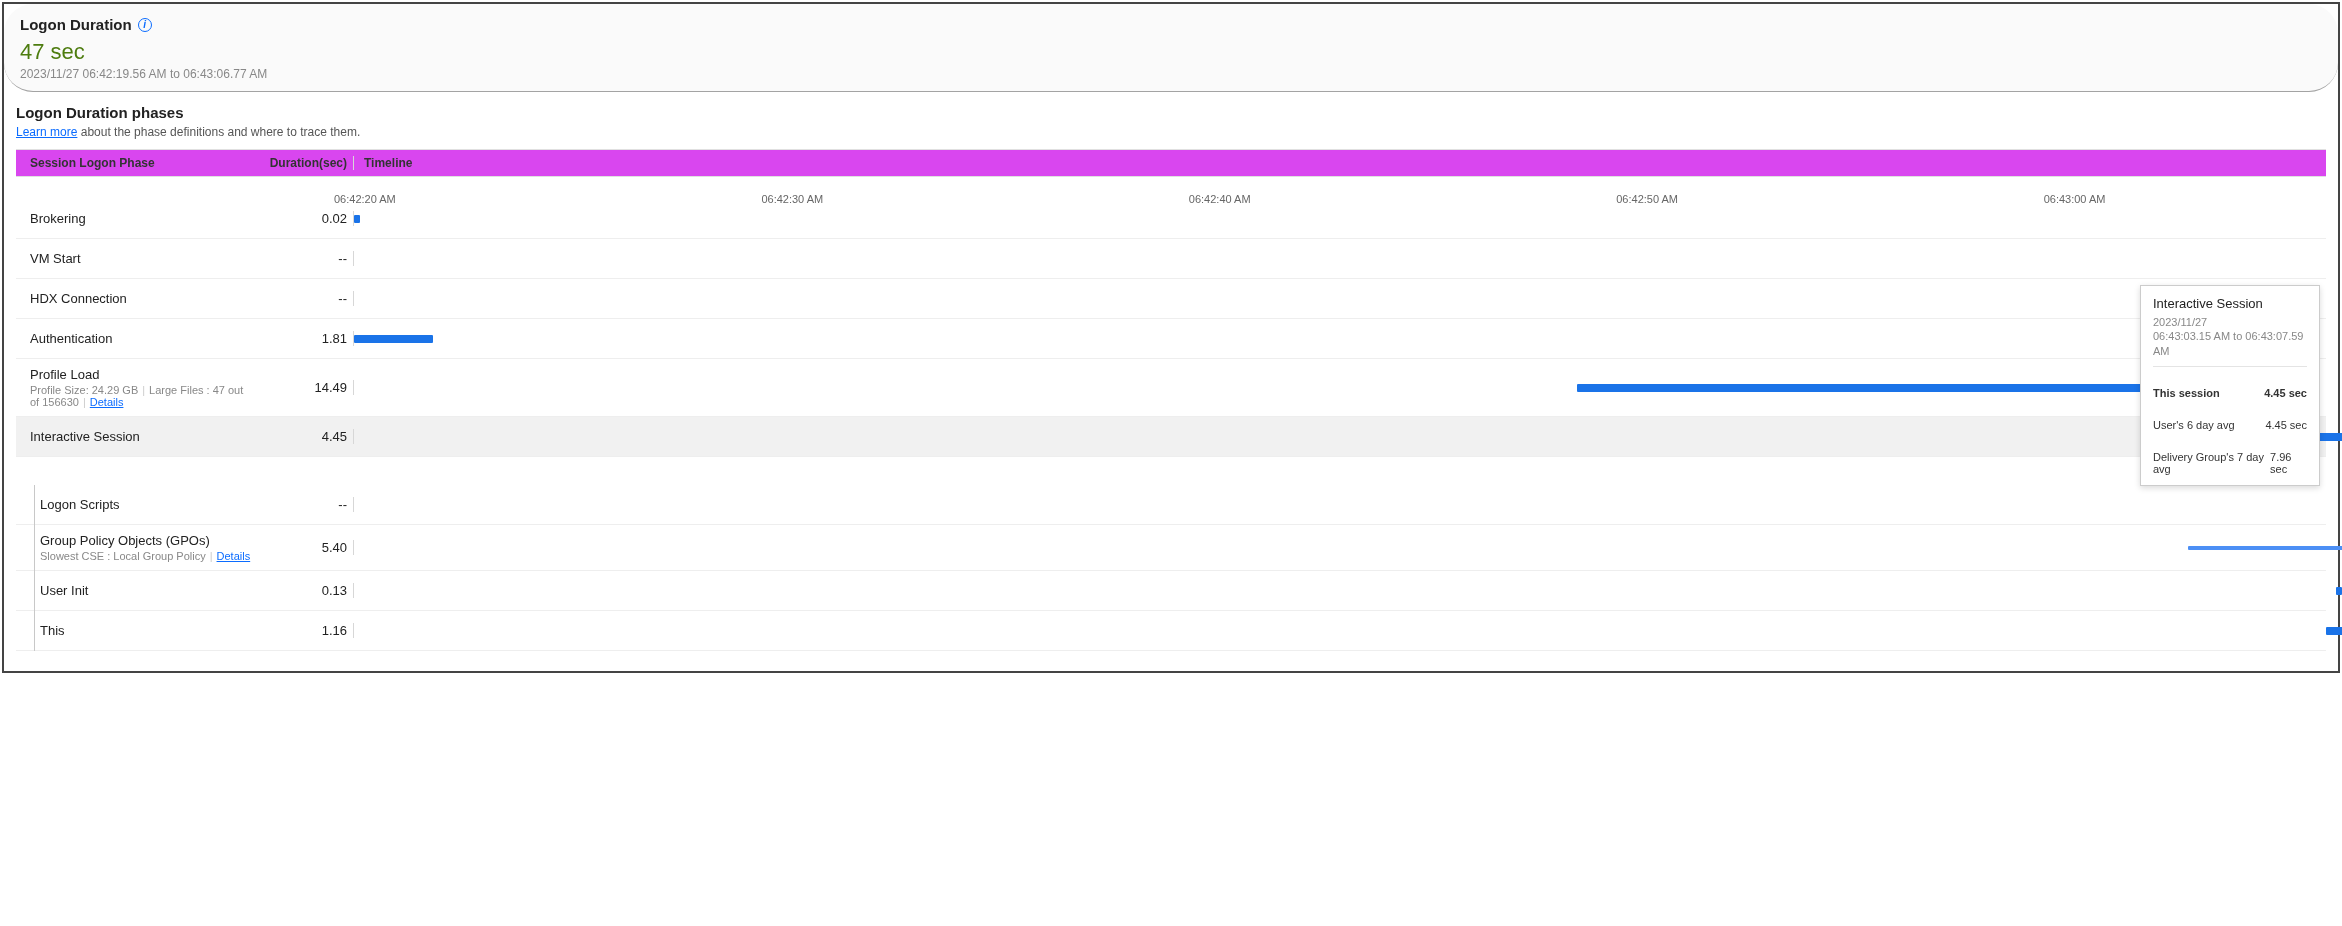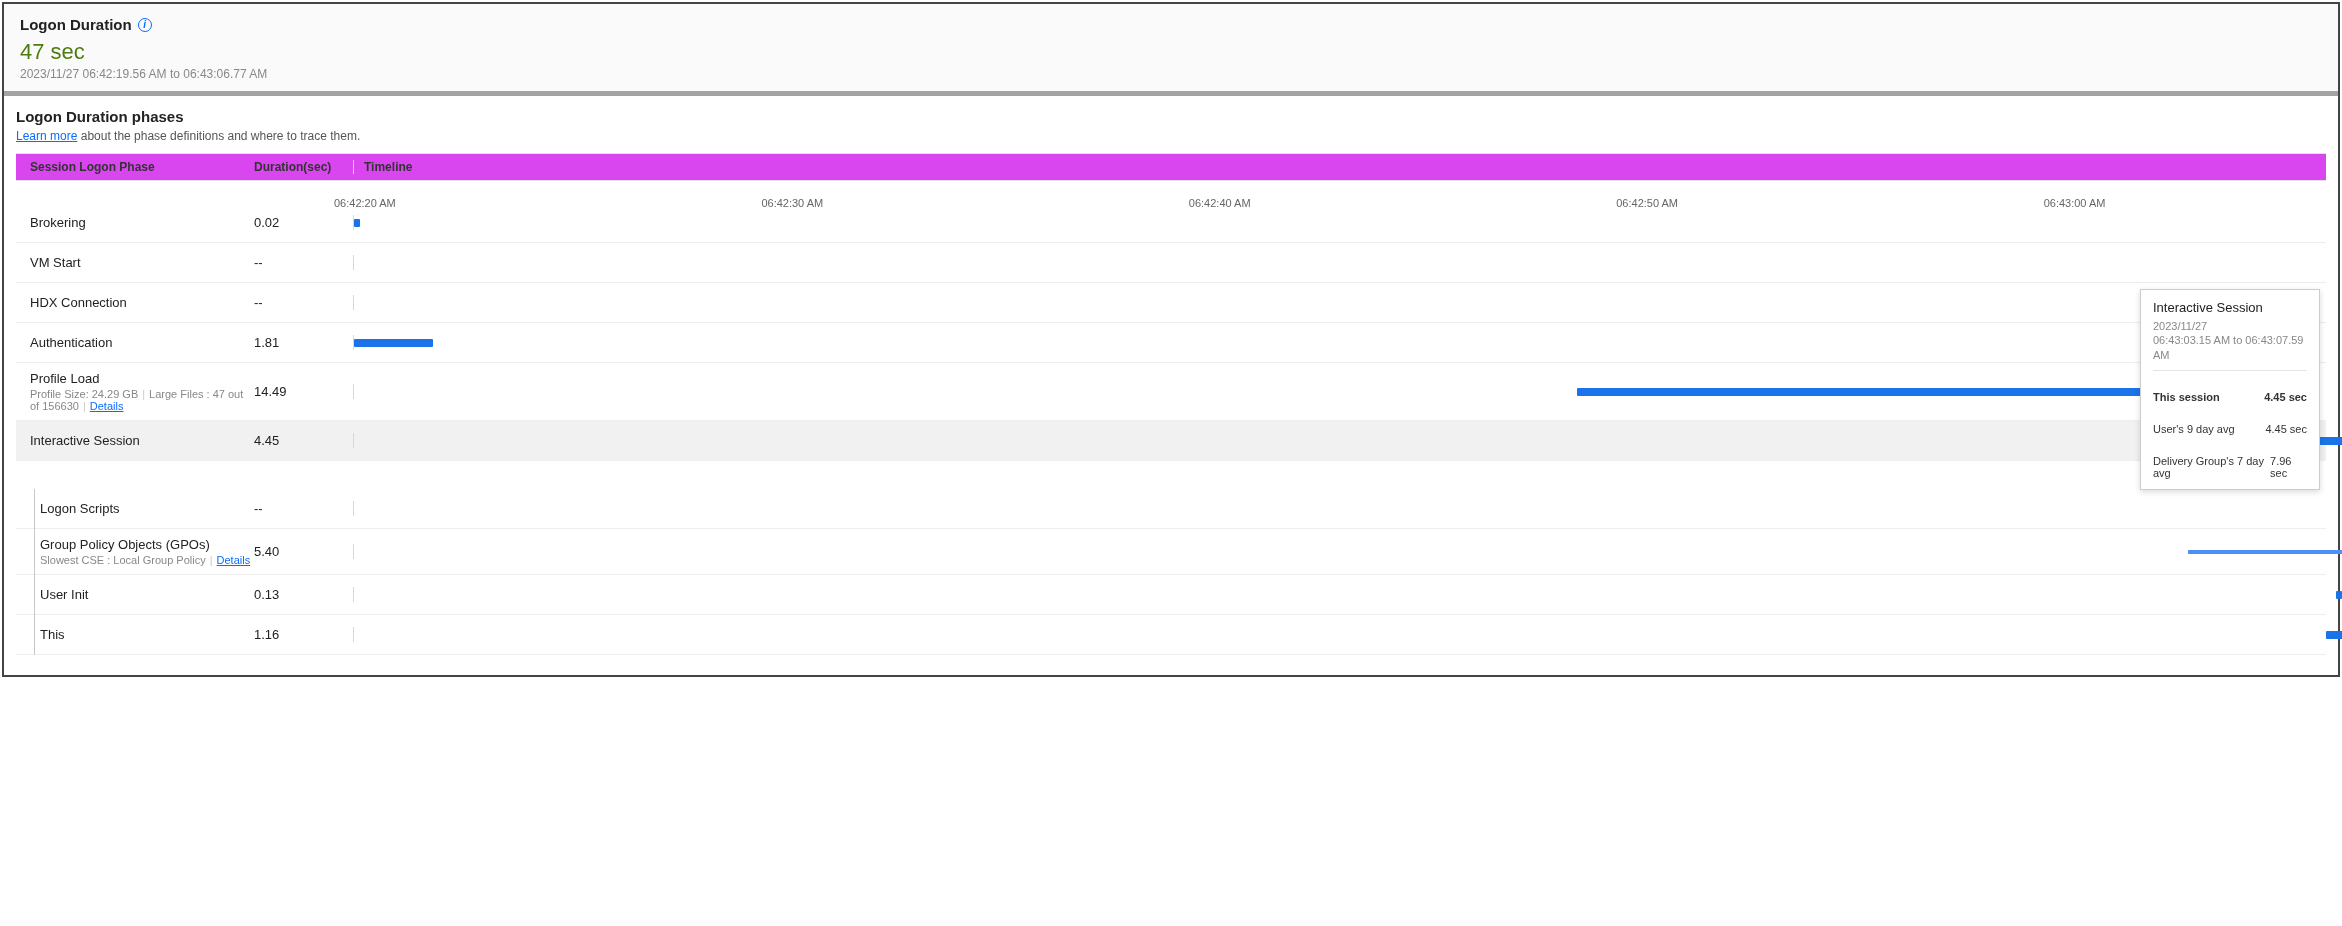--- a/index.html
+++ b/index.html
@@ -9,43 +9,44 @@
     color: #333;
     font-size: 13px;
   }
   .outer {
     border: 2px solid #444;
     margin: 2px;
     min-height: 612px;
   }
   .header-block {
     padding: 12px 4px 10px 16px;
-    border-bottom: 5px solid #a3a3a3;
+    border-bottom: 1px solid #a3a3a3;
     background: #fafafa;
+    border-radius: 29px;
   }
   .title-row { display: flex; align-items: center; gap: 6px; }
   .title-text { font-size: 15px; font-weight: 600; color: #222; }
   .info-icon {
     width: 14px; height: 14px; border: 1px solid #0b6cff; border-radius: 50%;
     display: inline-flex; align-items: center; justify-content: center;
     font-size: 10px; color: #0b6cff; font-weight: 700; font-style: italic;
   }
   .duration-big { font-size: 22px; font-weight: 400; color: #4d7c0f; margin-top: 6px;}
   .range-text { font-size: 12px; color: #888; margin-top: 2px;}
   .phases-section { padding: 12px 12px 20px 12px; }
   .phases-title { font-size: 15px; font-weight: 600; color: #222; margin-bottom: 4px;}
   .learn-line { font-size: 12px; color: #555; margin-bottom: 10px;}
   .learn-link { color: #0b6cff; text-decoration: underline; }
   .table-head {
     display: flex; background: #d946ef; font-size: 12px; font-weight: 600; color: #333;
     border-top: 1px solid #e0e0e0; border-bottom: 1px solid #e0e0e0;
     height: 28px; align-items: center;
   }
   .col-phase { width: 238px; padding-left: 14px; }
-  .col-dur   { width: 100px; padding-right: 6px; border-right: 1px solid #d7d7d7; }
+  .col-dur   { width: 100px; text-align: right; padding-right: 6px; border-right: 1px solid #d7d7d7; }
   .col-timeline { flex: 1; padding-left: 10px; position: relative; }
   .tick-row { display:flex; position:relative; height:22px; }
   .tick-left { width: 322px; }
   .tick-area { flex:1; position:relative; }
   .tick-label { position:absolute; top:16px; font-size:11px; color:#666; transform: translateX(-4px);}
   .rows { position: relative; }
   .row {
     display: flex; align-items: center;
     border-bottom: 1px solid #eee; font-size: 13px; color: #222;
     min-height: 40px;
@@ -123,21 +124,21 @@
         <div class="tt-title">Interactive Session</div>
         <div class="tt-sub">2023/11/27</div>
         <div class="tt-sub">06:43:03.15 AM to 06:43:07.59 AM</div>
         <hr>
         <div id="tt-lines">
             <div class="tt-line bold">
               <span>This session</span>
               <span>4.45 sec</span>
             </div>
             <div class="tt-line">
-              <span>User's 9 day avg</span>
+              <span>User's 6 day avg</span>
               <span>4.45 sec</span>
             </div>
             <div class="tt-line">
               <span>Delivery Group's 7 day avg</span>
               <span>7.96 sec</span>
             </div>
           </div>
       </div>
     <div class="row">
           <div class="col-phase">

